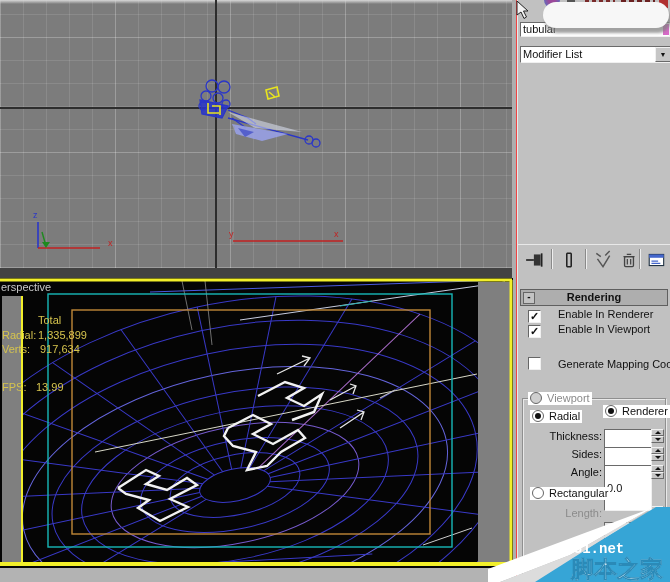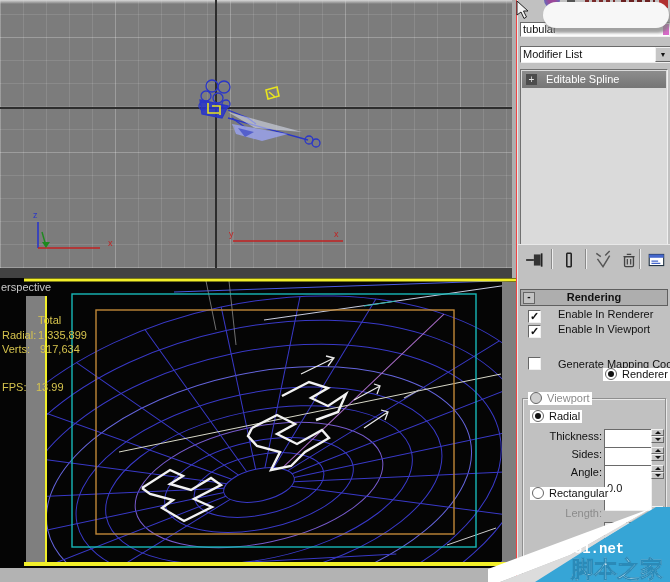--- a/index.html
+++ b/index.html
@@ -16,21 +16,21 @@
       background:linear-gradient(#d8d8d8,rgba(216,216,216,0));}
   .axv{position:absolute;left:215px;top:0;width:2px;height:268px;background:#2d2d2d;}
   .axh{position:absolute;left:0;top:107px;width:512px;height:2px;background:#2d2d2d;}
   #vp-top svg{position:absolute;left:0;top:0;}
   
   #vsep{position:absolute;left:0;top:268px;width:512px;height:10px;background:#424242;
         border-bottom:1px solid #747474;}
   #gapR{position:absolute;left:512px;top:0;width:4px;height:582px;background:#aeaeae;}
   #botstrip{position:absolute;left:0;top:568px;width:512px;height:14px;background:#b3b3b3;}
   
-  #vp-bot{position:absolute;left:0;top:278px;width:424px;height:290px;background:#050505;padding-left:24px;}
+  #vp-bot{position:absolute;left:0;top:278px;width:424px;height:290px;background:#050505;}
   #vp-bot .vplabel{position:absolute;left:1px;top:3px;color:#c9c9c9;font-size:11px;}
   .stat{position:absolute;color:#d6c44e;font-size:11px;white-space:nowrap;}
   
   #panel{position:absolute;left:516px;top:0;width:154px;height:582px;background:#c1c1c1;
          border-left:1px solid #ef4444;box-shadow:inset 1px 0 0 #e9e9e9;font-size:11px;color:#111;}
   .abs{position:absolute;}
   .sunken{background:#fff;border-top:1px solid #6a6a6a;border-left:1px solid #6a6a6a;
           border-bottom:1px solid #f0f0f0;border-right:1px solid #f0f0f0;}
   .raised{background:#c6c6c6;border-top:1px solid #f0f0f0;border-left:1px solid #f0f0f0;
           border-bottom:1px solid #6a6a6a;border-right:1px solid #6a6a6a;}
@@ -247,26 +247,20 @@
 
     <div id="namefield" class="abs sunken">tubular</div>
     <div id="pinksliver" class="abs"></div>
     <div id="blob" class="abs"></div>
 
     <div id="combo" class="abs sunken">
       <span>Modifier List</span>
       <span class="arrowbtn raised">▼</span>
     </div>
 
-    <div id="stackbox" class="abs">
-      <div class="stackrow">
-        <span class="plusbox">+</span>
-        <span>Editable Spline</span>
-      </div>
-    </div>
 
     <div id="stacktools" class="abs">
       <svg class="tbtn" style="left:8px" viewBox="0 0 18 18">
         <line x1="1" y1="9" x2="8" y2="9" stroke="#222" stroke-width="1.5"></line>
         <rect x="8" y="4" width="6" height="10" fill="#333"></rect>
         <line x1="15" y1="3" x2="15" y2="15" stroke="#222" stroke-width="1.5"></line>
       </svg>
       <div class="tdiv" style="left:34px"></div>
       <svg class="tbtn" style="left:42px" viewBox="0 0 18 18">
         <path d="M7 3 v12 M11 3 v12 M7 3 h4 M7 15 h4" stroke="#222" fill="none" stroke-width="1.4"></path>
@@ -300,21 +294,21 @@
     </div>
     <div class="cb" style="left:11px;top:357px">
       <span class="box"></span><span class="cl">Generate Mapping Coords.</span>
     </div>
 
     <div class="groupbox"></div>
 
     <div class="radio dis" style="left:11px;top:392px">
       <span class="dotbox"></span><span class="rl">Viewport</span>
     </div>
-    <div class="radio sel" style="left:86px;top:368px">
+    <div class="radio sel" style="left:86px;top:405px">
       <span class="dotbox"></span><span class="rl">Renderer</span>
     </div>
     <div class="radio sel" style="left:13px;top:410px">
       <span class="dotbox"></span><span class="rl">Radial</span>
     </div>
 
     <div class="sprow-label" style="left:5px;top:430px">Thickness:</div>
     <div class="fld sunken" style="left:87px;top:429px">3.0</div>
     <div class="spin" style="left:134px;top:429px">
       <span class="up raised"></span>

